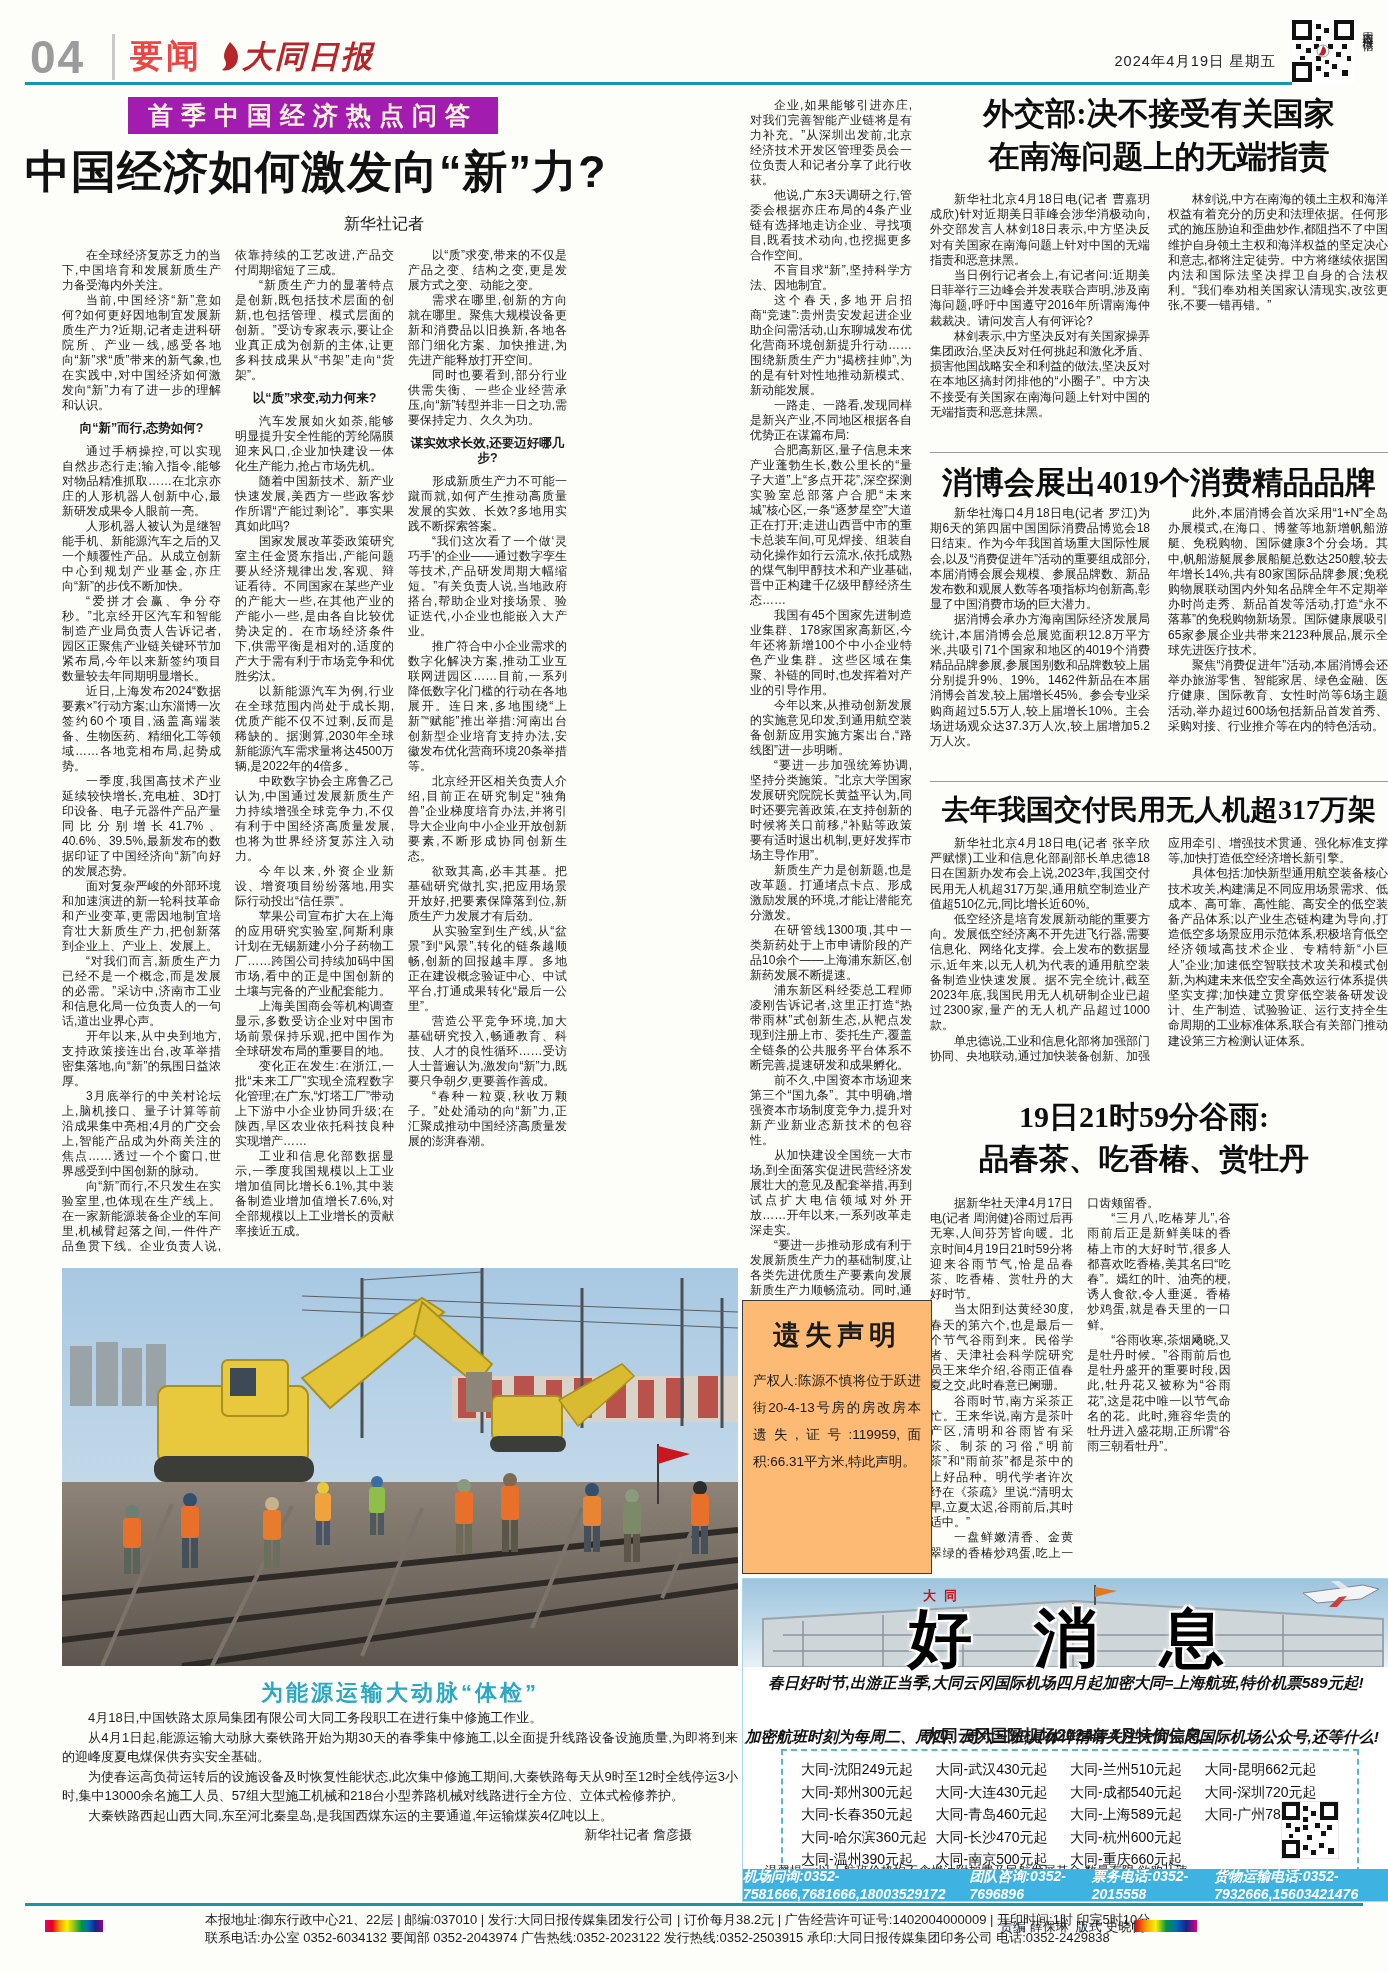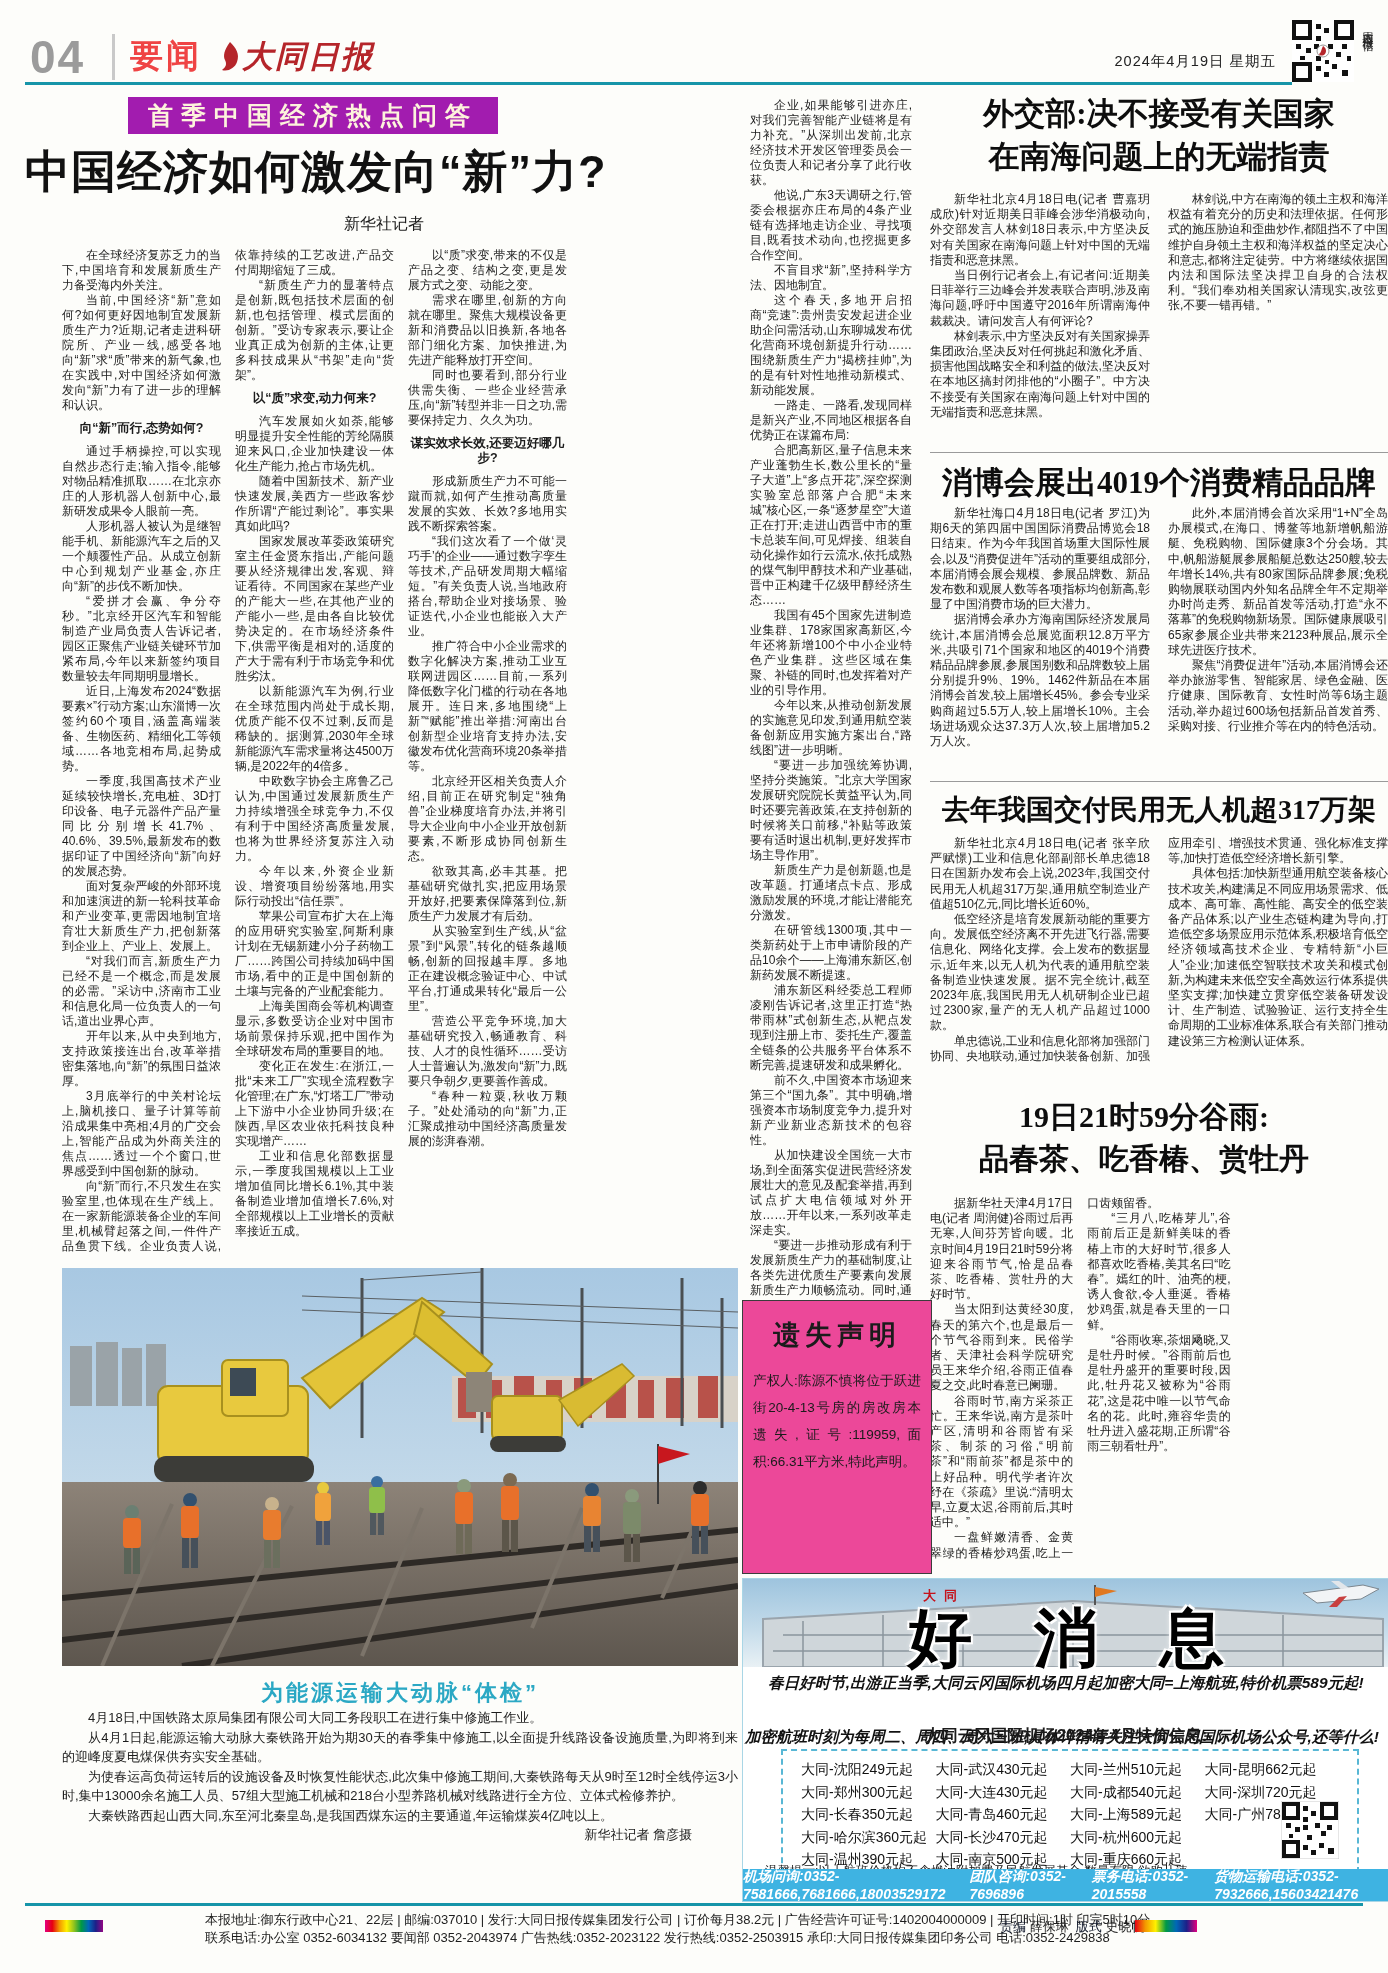--- a/index.html
+++ b/index.html
@@ -24,21 +24,21 @@
   .jtext .subhead{font-weight:bold;text-align:center;text-indent:0;margin:8px 0;font-size:12.5px;}
   .body4{column-count:4;column-gap:14px;column-fill:auto;font-size:12px;line-height:15px;overflow:hidden;}
   .col5{font-size:12px;line-height:15px;overflow:hidden;}
   
   .rhead{font-family:"Liberation Serif","DejaVu Serif",serif;font-weight:900;text-align:center;color:#0d0d0d;}
   .rbody{column-count:2;column-gap:18px;column-fill:auto;font-size:12px;line-height:15.2px;overflow:hidden;}
   .rbody3{column-count:3;column-gap:14px;column-fill:auto;font-size:12px;line-height:15.2px;overflow:hidden;}
   .hrule{height:1px;background:#9a9a9a;}
   .vrule-teal{width:2px;background:#54bccf;}
   
-  .lost{border:1.5px solid #3c3c3c;background:#ec4899;padding:16px 10px 10px;}
+  .lost{border:1.5px solid #3c3c3c;background:#fdba74;padding:16px 10px 10px;}
   .lost-title{font-size:27px;font-weight:bold;text-align:center;letter-spacing:5px;margin-bottom:14px;}
   .lost-body{font-size:13.5px;line-height:27px;text-align:justify;}
   
   .cap-title{font-size:22px;font-weight:bold;color:#2ba8c4;text-align:center;letter-spacing:3px;}
   .caption{font-size:13px;line-height:19.5px;}
   .caption p{margin:0;text-indent:2em;}
   .caption .credit{text-align:right;text-indent:0;padding-right:46px;}
   
   .ad{border:1px solid #a9d6e6;background:#fff;overflow:hidden;}
   .ad-photo{background:linear-gradient(#9ec4de 0%,#c3dbea 55%,#e9f1f5 100%);}

